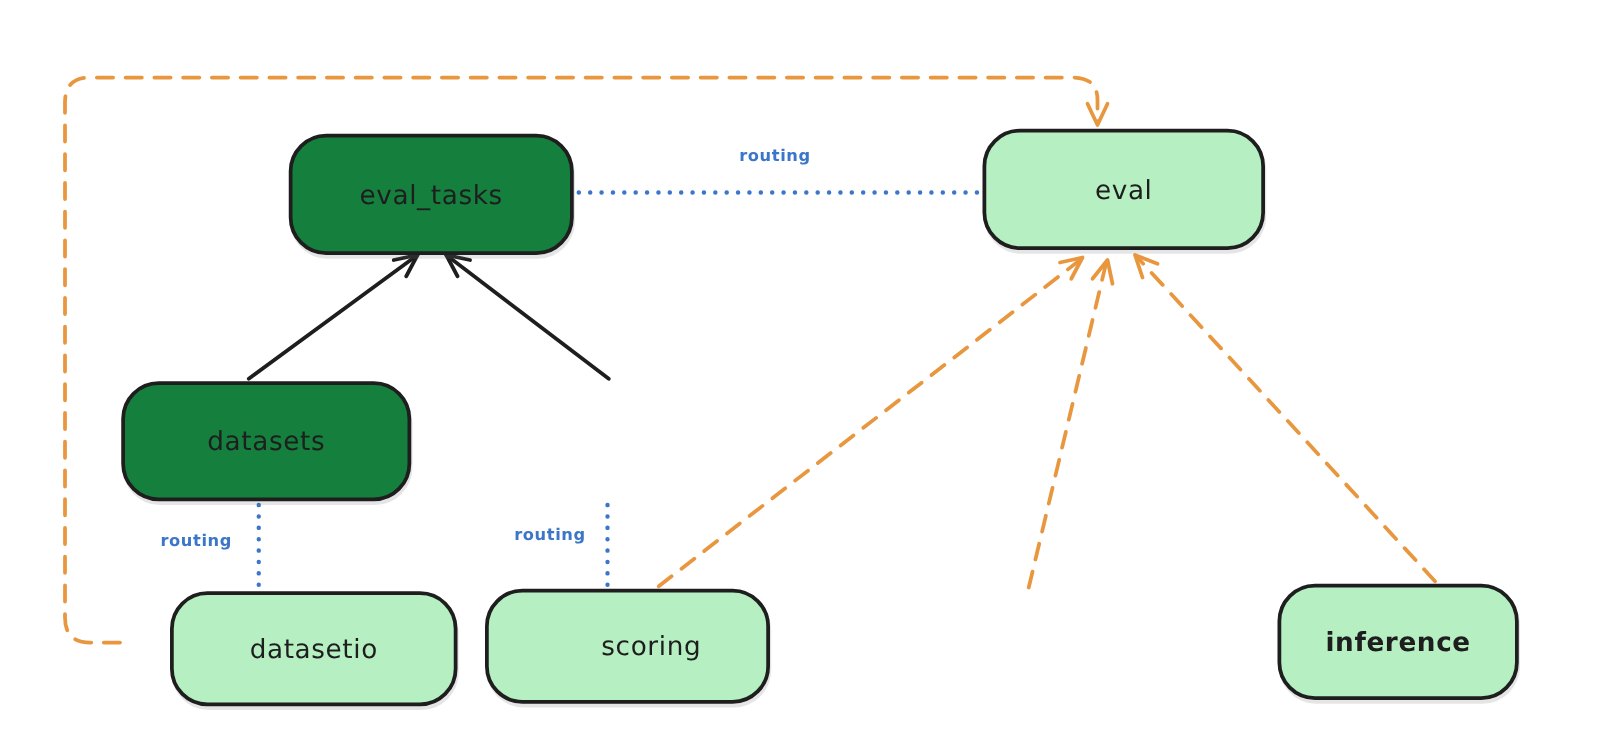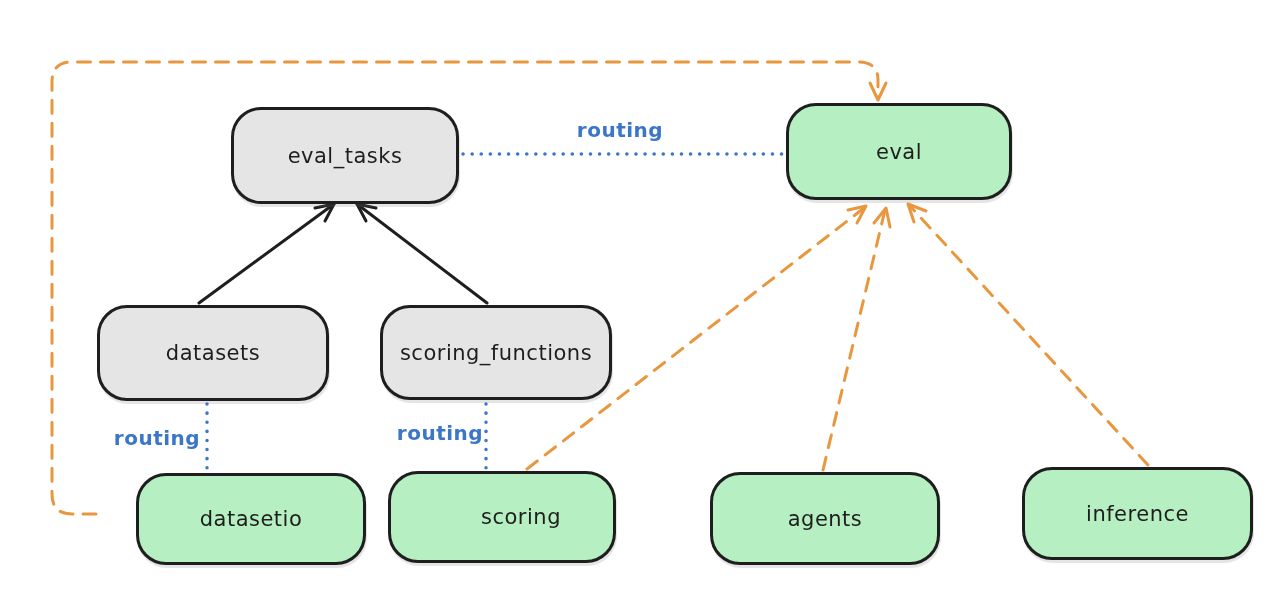--- a/index.html
+++ b/index.html
@@ -8,25 +8,25 @@
     font-family:"DejaVu Sans","Liberation Sans",sans-serif;overflow:hidden;
   }
   .edges-svg{position:absolute;left:0;top:0;width:1280px;height:596px;}
   .node{
     position:absolute;border:3px solid #1e1e1e;border-radius:30px;
     display:flex;align-items:center;justify-content:center;
     color:#1e1e1e;font-size:21px;letter-spacing:.5px;
     box-shadow:1px 3px 0 rgba(110,110,110,.18);
     box-sizing:border-box;
   }
-  .node.blue{background:#e5e5e5;}
+  .node.blue{background:#15803d;}
   .node.green{background:#b6efc1;}
   .edge-label{
     position:absolute;width:110px;text-align:center;
-    color:#3b76c9;font-weight:bold;font-size:20px;letter-spacing:.5px;
+    color:#3b76c9;font-weight:bold;font-size:13px;letter-spacing:.5px;
   }
 </style>
 </head>
 <body>
 
 <div class="canvas">
 
   <svg class="edges-svg" viewBox="0 0 1280 596" fill="none" xmlns="http://www.w3.org/2000/svg">
 
     <g stroke="#1e1e1e" stroke-width="3" stroke-linecap="round" stroke-linejoin="round">
@@ -71,37 +71,31 @@
   </div>
 
   <div class="node green" style="left:786px;top:103px;width:226px;height:97px;text-align:center;">
     <span>eval</span>
   </div>
 
   <div class="node blue" style="left:97px;top:305px;width:232px;height:96px;">
     <span>datasets</span>
   </div>
 
-  <div class="node blue" style="left:380px;top:305px;width:232px;height:95px;">
-    <span>scoring_functions</span>
-  </div>
 
   <div class="node green" style="left:96px;top:473px;width:230px;height:92px;margin-left:40px;">
     <span>datasetio</span>
   </div>
 
   <div class="node green" style="left:388px;top:471px;width:228px;height:92px;padding-left:38px;">
     <span>scoring</span>
   </div>
 
-  <div class="node green" style="left:710px;top:472px;width:230px;height:93px;">
-    <span>agents</span>
-  </div>
 
-  <div class="node green" style="left:1022px;top:467px;width:231px;height:93px;">
+  <div class="node green" style="left:1022px;top:467px;width:193px;height:93px;font-weight:bold;">
     <span>inference</span>
   </div>
 
   <div class="edge-label" style="left:565px;top:118px;">routing</div>
 
   <div class="edge-label" style="left:102px;top:426px;">routing</div>
 
   <div class="edge-label" style="left:385px;top:421px;">routing</div>
 
 </div>

